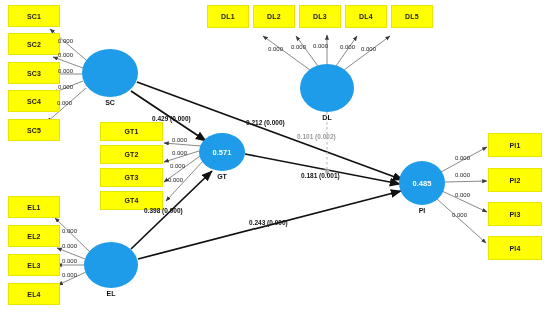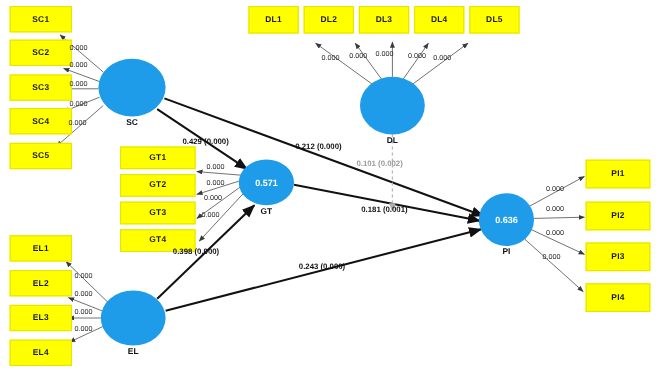--- a/index.html
+++ b/index.html
@@ -203,21 +203,21 @@
 
   <div class="construct" style="left:300px; top:64px; width:54px; height:48px;"></div>
   <div class="construct-name" style="left:307px; top:114px; width:40px;">DL</div>
 
   <div class="construct" style="left:199px; top:133px; width:46px; height:38px;">0.571</div>
   <div class="construct-name" style="left:202px; top:173px; width:40px;">GT</div>
 
   <div class="construct" style="left:84px; top:242px; width:54px; height:46px;"></div>
   <div class="construct-name" style="left:91px; top:290px; width:40px;">EL</div>
 
-  <div class="construct" style="left:399px; top:161px; width:46px; height:44px;">0.636</div>
+  <div class="construct" style="left:399px; top:161px; width:46px; height:44px;">0.485</div>
   <div class="construct-name" style="left:402px; top:207px; width:40px;">PI</div>
 
   <div class="lbl-path" style="left:152px; top:115px;">0.429 (0.000)</div>
   <div class="lbl-path" style="left:246px; top:119px;">0.212 (0.000)</div>
   <div class="lbl-path" style="left:301px; top:172px;">0.181 (0.001)</div>
   <div class="lbl-path" style="left:144px; top:207px;">0.398 (0.000)</div>
   <div class="lbl-path" style="left:249px; top:219px;">0.243 (0.000)</div>
   <div class="lbl-mod" style="left:297px; top:133px;">0.101 (0.002)</div>
 
 </div>

